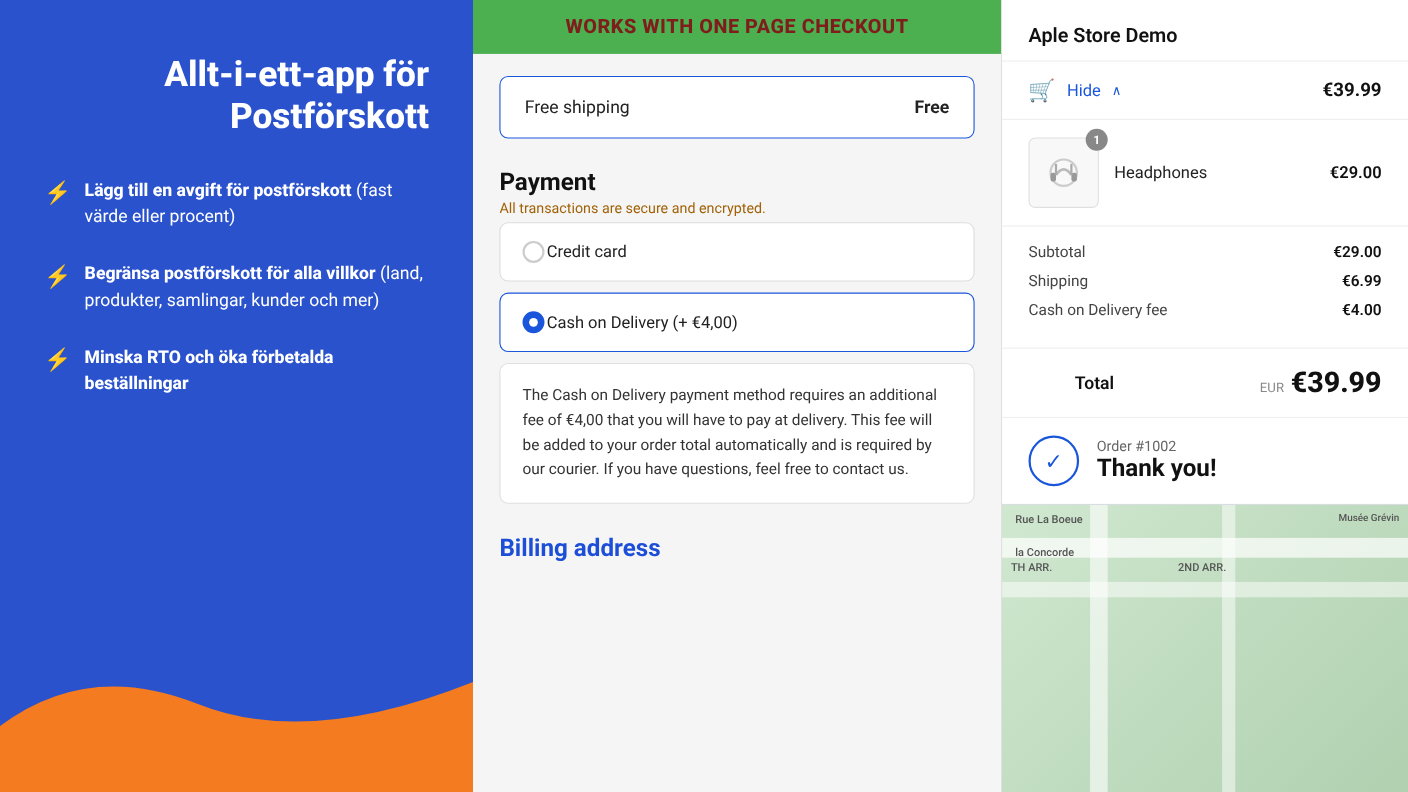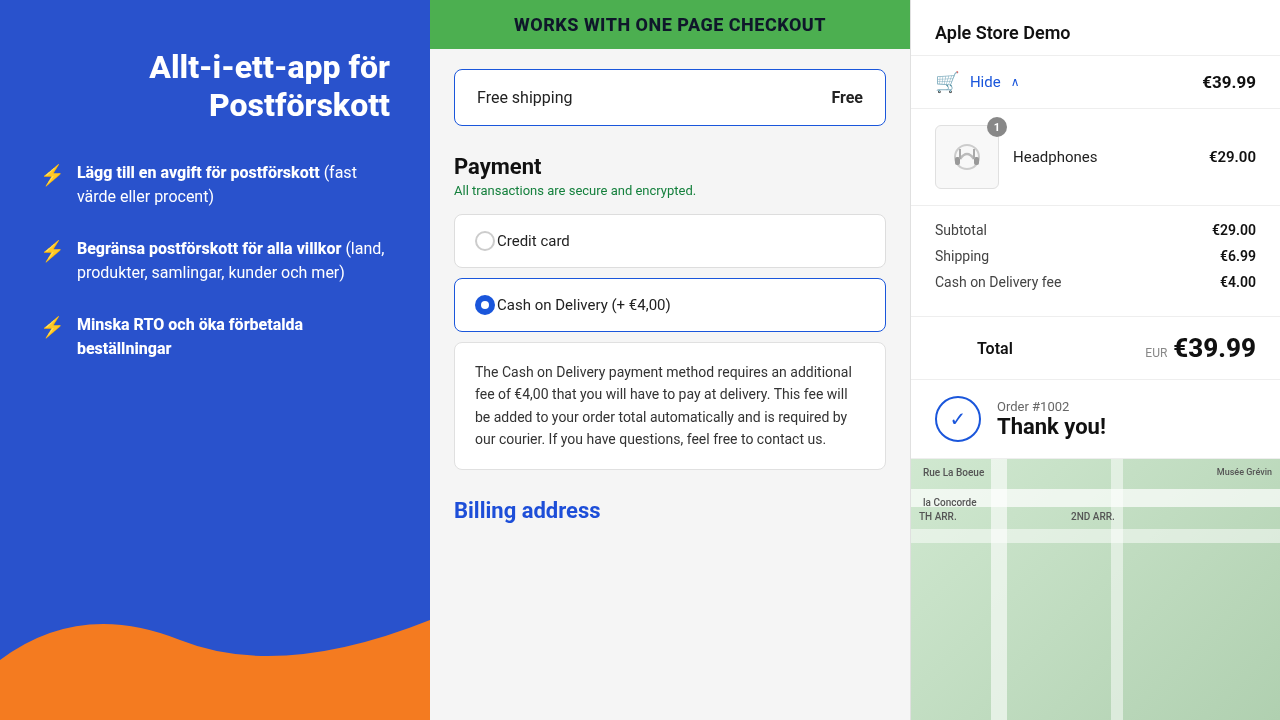--- a/index.html
+++ b/index.html
@@ -71,21 +71,21 @@
       position: relative;
       display: flex;
       flex-direction: column;
     }
     .badge-bar {
       background: #4CAF50;
       padding: 14px 24px;
       text-align: center;
     }
     .badge-text {
-      color: #0f172a;
+      color: #7f1d1d;
       font-weight: 800;
       font-size: 18px;
       letter-spacing: 0.5px;
     }
     .middle-content {
       padding: 0 24px;
       overflow-y: auto;
       flex: 1;
     }
     .shipping-box {
@@ -111,22 +111,22 @@
       padding: 8px 0 12px 0;
     }
     .payment-title {
       font-size: 22px;
       font-weight: 700;
       color: #111;
       margin-bottom: 4px;
     }
     .payment-subtitle {
       font-size: 13px;
-      color: #15803d;
-      margin-bottom: 16px;
+      color: #a16207;
+      margin-bottom: 4px;
     }
     .payment-option {
       background: #fff;
       border: 1.5px solid #ddd;
       border-radius: 8px;
       padding: 16px 20px;
       display: flex;
       align-items: center;
       gap: 2px;
       margin-bottom: 10px;

